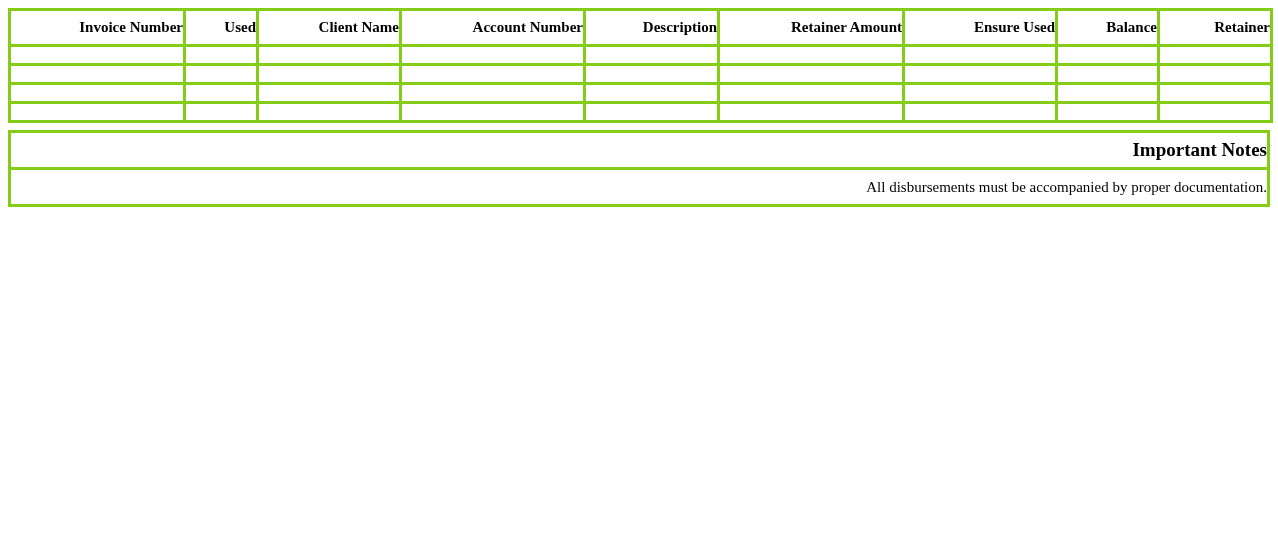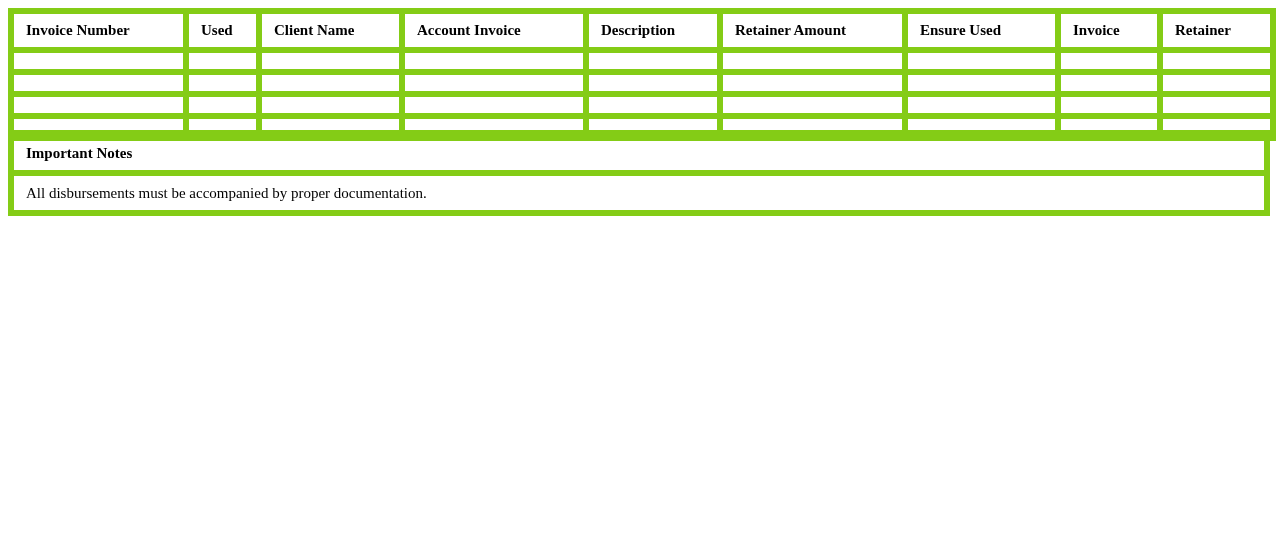--- a/index.html
+++ b/index.html
@@ -2,26 +2,26 @@
 <html><head>
   <meta charset="utf-8">
   <style>
     html, body { margin: 0; padding: 0; background: #ffffff; }
     body {
       width: 1278px; height: 550px; position: relative; overflow: hidden;
       font-family: "Liberation Serif", "DejaVu Serif", serif;
       color: #000;
     }
     table { border-collapse: collapse; table-layout: fixed; position: absolute; left: 8px; }
-    td, th { border: 6px solid #84cc16; padding: 0 0 0 12px; text-align: left; vertical-align: middle; }
+    td, th { border: 3px solid #84cc16; padding: 0 0 0 12px; text-align: right; vertical-align: middle; }
     #ledger { top: 8px; width: 1262px; }
     #ledger th { height: 33px; font-size: 15px; font-weight: bold; }
     #ledger td { height: 16px; padding: 0; }
     #notes { top: 130px; width: 1262px; }
-    #notes th { height: 34px; font-size: 15px; font-weight: bold; margin-top: 47px; }
+    #notes th { height: 34px; font-size: 19px; font-weight: bold; margin-top: 47px; }
     #notes td { height: 34px; font-size: 15px; font-weight: normal; }
   </style>
 </head>
 <body>
 
 <table id="ledger">
   <colgroup>
     <col style="width:175px">
       <col style="width:73px">
       <col style="width:143px">
@@ -30,25 +30,25 @@
       <col style="width:185px">
     <col style="width:153px">
       <col style="width:102px">
       <col style="width:113px">
   </colgroup>
   <thead>
     <tr>
       <th>Invoice Number</th>
       <th>Used</th>
       <th>Client Name</th>
-      <th>Account Invoice</th>
+      <th>Account Number</th>
       <th>Description</th>
       <th>Retainer Amount</th>
       <th>Ensure Used</th>
-      <th>Invoice</th>
+      <th>Balance</th>
       <th>Retainer</th>
     </tr>
   </thead>
   <tbody>
     <tr>
       <td></td>
       <td></td>
       <td></td>
       <td></td>
       <td></td>

